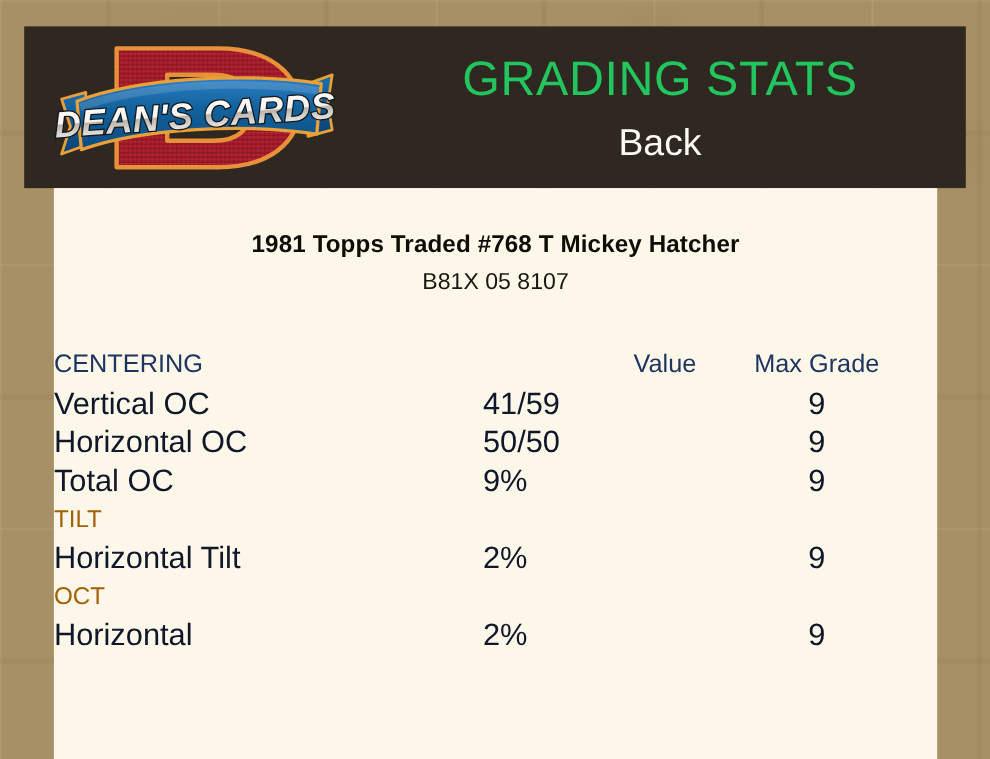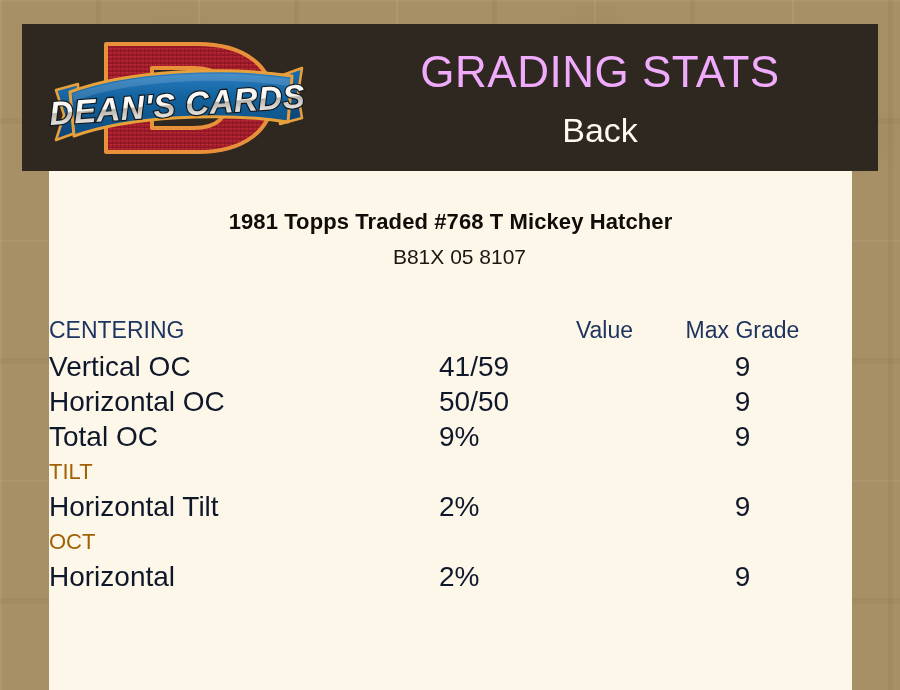--- a/index.html
+++ b/index.html
@@ -74,21 +74,21 @@
     left: 300px;
     top: 0;
     width: 556px;
     height: 147px;
     display: flex;
     flex-direction: column;
     align-items: center;
     justify-content: center;
   }
   #title-main {
-    color: #f0abfc;
+    color: #22c55e;
     font-size: 44px;
     line-height: 52px;
     letter-spacing: 0.5px;
     font-weight: 400;
     white-space: nowrap;
   }
   #title-sub {
     color: #fdfaf2;
     font-size: 34px;
     line-height: 40px;
@@ -112,21 +112,21 @@
     top: 38px;
     width: 100%;
     text-align: center;
     font-size: 22px;
     font-weight: bold;
     color: #100d09;
     letter-spacing: 0.1px;
   }
   #card-serial {
     position: absolute;
-    left: 9px;
+    left: 0;
     top: 74px;
     width: 100%;
     text-align: center;
     font-size: 21px;
     font-weight: 400;
     color: #1a1712;
   }
 
   
   #stats {

